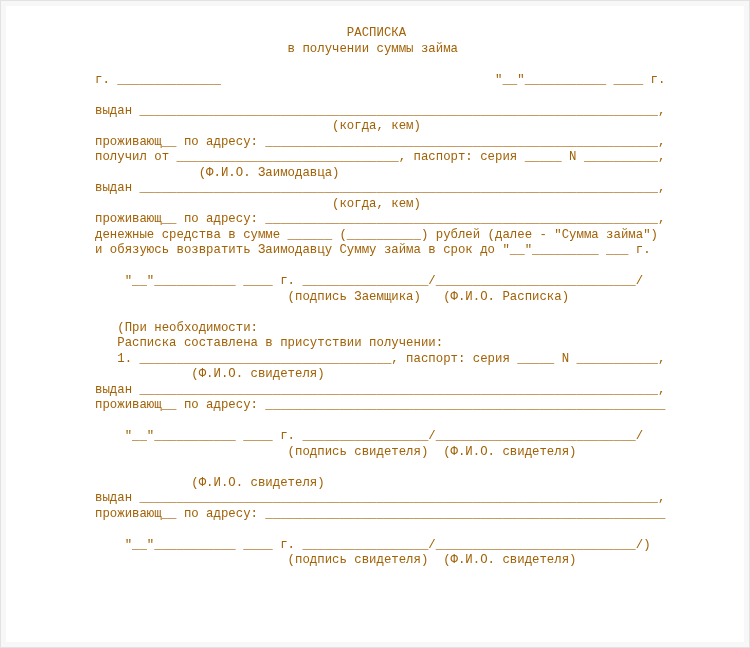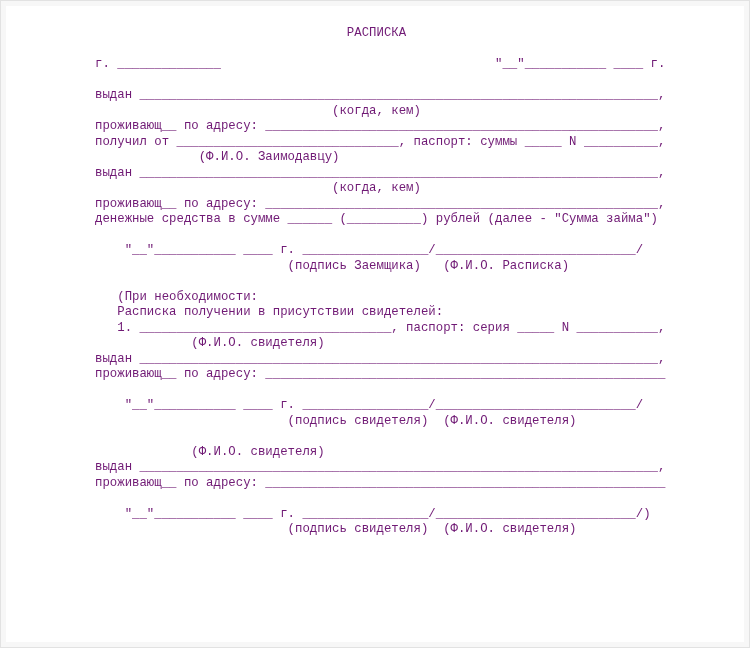--- a/index.html
+++ b/index.html
@@ -20,47 +20,49 @@
   .doc {
     position: absolute;
     top: 25px; left: 94px;
   }
   .ln {
     font-family: "Liberation Mono", "DejaVu Sans Mono", monospace;
     font-size: 12.35px;
     line-height: 15.5px;
     min-height: 15.5px;
     white-space: pre;
-    color: #701a75;
+    color: #a16207;
   }
 </style>
 </head>
 <body>
 
 <div class="page">
   <div class="doc">
     <div class="ln">                                  РАСПИСКА</div>
+    <div class="ln">                          в получении суммы займа</div>
     <div class="ln"></div>
     <div class="ln">г. ______________                                     "__"___________ ____ г.</div>
     <div class="ln"></div>
     <div class="ln">выдан ______________________________________________________________________,</div>
     <div class="ln">                                (когда, кем)</div>
     <div class="ln">проживающ__ по адресу: _____________________________________________________,</div>
-    <div class="ln">получил от ______________________________, паспорт: суммы _____ N __________,</div>
-    <div class="ln">              (Ф.И.О. Заимодавцу)</div>
+    <div class="ln">получил от ______________________________, паспорт: серия _____ N __________,</div>
+    <div class="ln">              (Ф.И.О. Заимодавца)</div>
     <div class="ln">выдан ______________________________________________________________________,</div>
     <div class="ln">                                (когда, кем)</div>
     <div class="ln">проживающ__ по адресу: _____________________________________________________,</div>
     <div class="ln">денежные средства в сумме ______ (__________) рублей (далее - "Сумма займа")</div>
+    <div class="ln">и обязуюсь возвратить Заимодавцу Сумму займа в срок до "__"_________ ___ г.</div>
     <div class="ln"></div>
     <div class="ln">    "__"___________ ____ г. _________________/___________________________/</div>
     <div class="ln">                          (подпись Заемщика)   (Ф.И.О. Расписка)</div>
     <div class="ln"></div>
     <div class="ln">   (При необходимости:</div>
-    <div class="ln">   Расписка получении в присутствии свидетелей:</div>
+    <div class="ln">   Расписка составлена в присутствии получении:</div>
     <div class="ln">   1. __________________________________, паспорт: серия _____ N ___________,</div>
     <div class="ln">             (Ф.И.О. свидетеля)</div>
     <div class="ln">выдан ______________________________________________________________________,</div>
     <div class="ln">проживающ__ по адресу: ______________________________________________________</div>
     <div class="ln"></div>
     <div class="ln">    "__"___________ ____ г. _________________/___________________________/</div>
     <div class="ln">                          (подпись свидетеля)  (Ф.И.О. свидетеля)</div>
     <div class="ln"></div>
     <div class="ln">             (Ф.И.О. свидетеля)</div>
     <div class="ln">выдан ______________________________________________________________________,</div>

